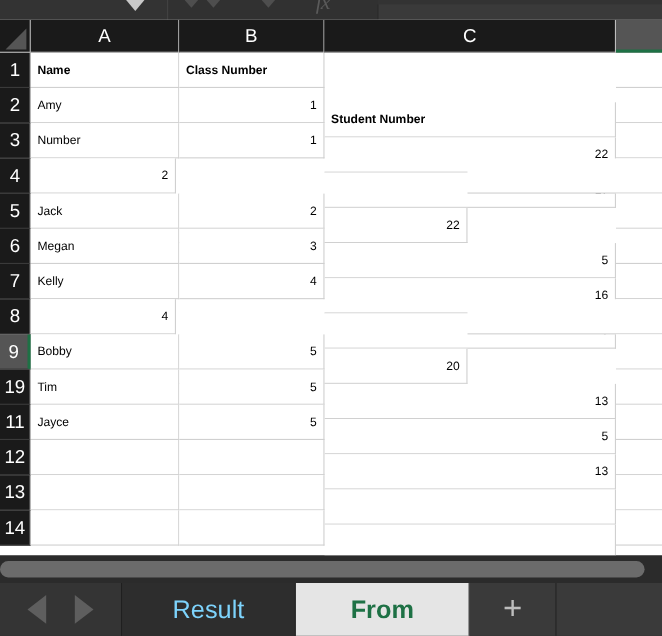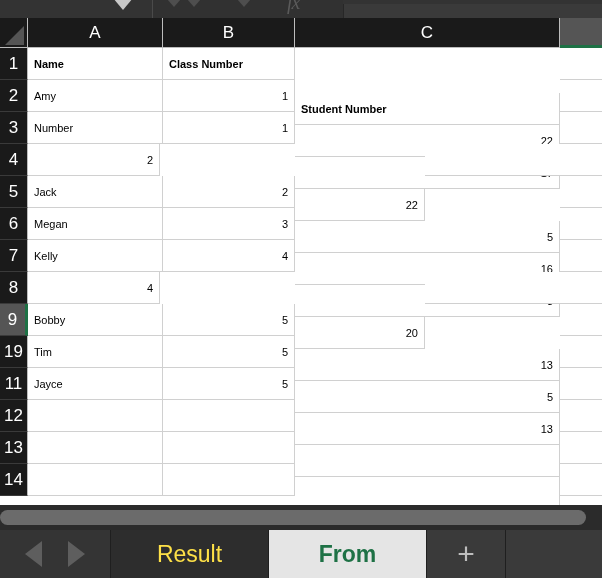--- a/index.html
+++ b/index.html
@@ -234,21 +234,21 @@
     border-bottom: 13px solid transparent;
     border-left: 17px solid #5e5e5e;
   }
   .sheet-tab {
     width: 157px;
     display: flex;
     align-items: center;
     justify-content: center;
     font-size: 23px;
     background: #2d2d2d;
-    color: #fde047;
+    color: #7dd3fc;
     border-right: 1px solid #1f1f1f;
   }
   .sheet-tab.active {
     background: #e5e5e5;
     color: #1e7145;
     font-weight: bold;
   }
   .add-tab {
     width: 78px;
     display: flex;

